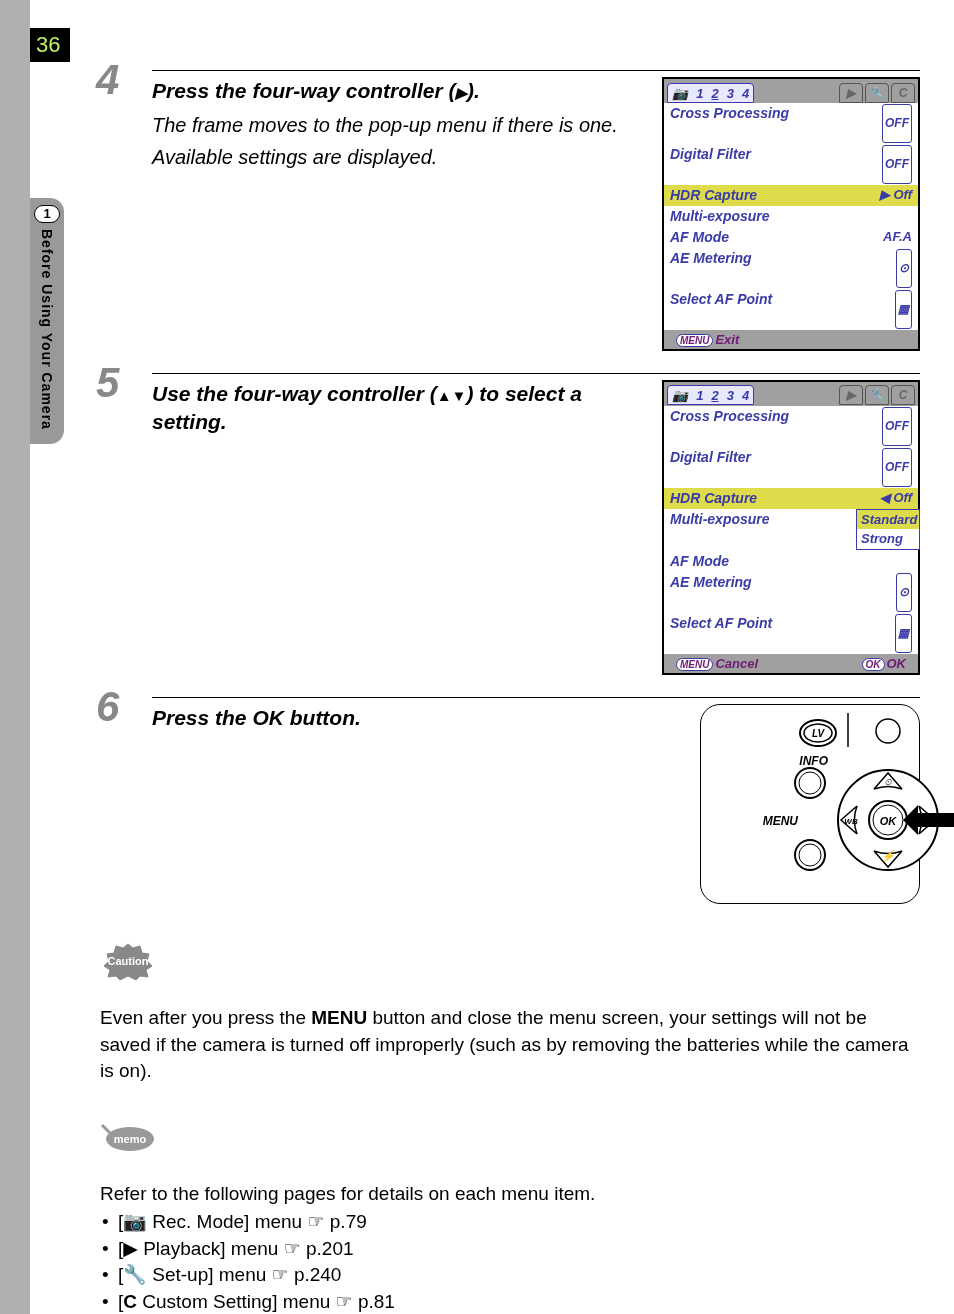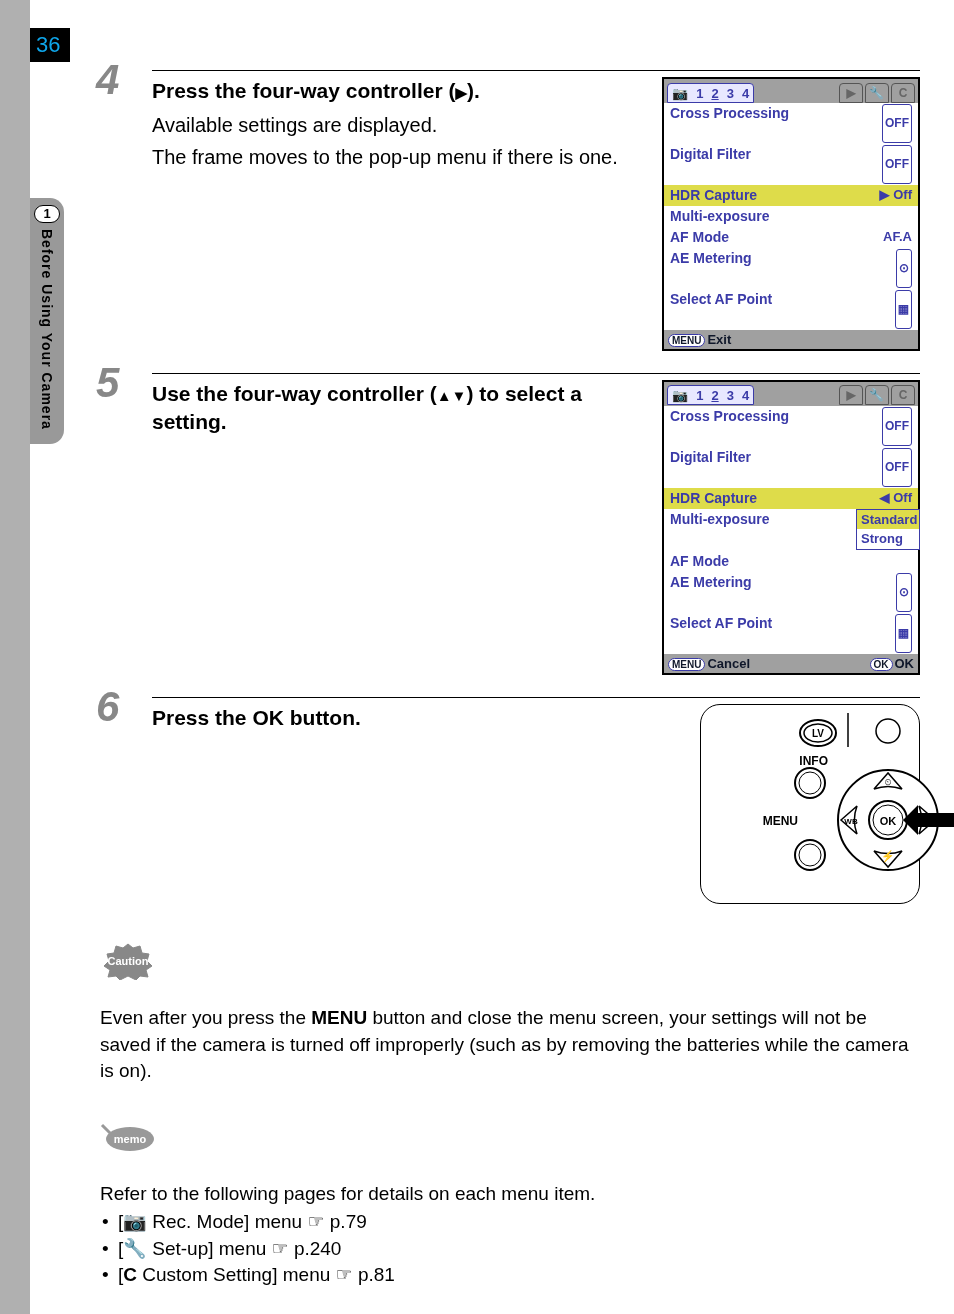--- a/index.html
+++ b/index.html
@@ -14,21 +14,21 @@
   .page-edge {
     position: absolute;
     left: 0; top: 0; bottom: 0;
     width: 30px;
     background: #b0b0b0;
   }
   .page-number {
     position: absolute;
     left: 30px; top: 28px;
     background: #000;
-    color: #0ea5e9;
+    color: #bef264;
     font-size: 22px;
     padding: 4px 10px 4px 6px;
     font-weight: normal;
   }
   .side-tab {
     position: absolute;
     left: 30px;
     top: 198px;
     width: 34px;
     background: #999;
@@ -78,20 +78,21 @@
     font-size: 42px;
     color: #888;
   }
   .step-body {
     margin-left: 52px;
     border-top: 1px solid #000;
     padding-top: 6px;
     min-height: 40px;
     display: flex;
     gap: 14px;
+    font-style: italic;
   }
   .step-text { flex: 1; }
   .step-title {
     font-size: 21px;
     font-weight: bold;
     margin-bottom: 6px;
     line-height: 1.35;
   }
   .step-desc, .step-desc p {
     font-size: 20px;
@@ -154,22 +155,22 @@
     margin-right: -2px;
     margin-top: -1px;
     width: 64px;
     border: 1.5px solid #3b3ba8;
     background: #fff;
   }
   .popup div { padding: 1px 4px; font-size: 13px; }
   .popup .phl { background: #dedc4a; }
   .menu-footer {
     background: #a0a0a0;
-    color: #0f172a;
-    padding: 2px 4px;
+    color: #701a75;
+    padding: 2px 12px;
     display: flex;
     justify-content: space-between;
     font-size: 13px;
   }
   .menu-footer .mbtn {
     display: inline-block;
     border: 1px solid #3b3ba8;
     border-radius: 8px;
     padding: 0 3px;
     font-size: 10px;
@@ -230,22 +231,22 @@
 <div class="content">
 
   <div class="step">
     <div class="step-num">4</div>
     <div class="step-body">
       <div class="step-text">
         <div class="step-title">
           <span>Press the four-way controller (</span><span class="tri">▶</span><span>).</span>
         </div>
         <div class="step-desc">
+          <p>The frame moves to the pop-up menu if there is one.</p>
           <p>Available settings are displayed.</p>
-          <p>The frame moves to the pop-up menu if there is one.</p>
         </div>
       </div>
       <div class="menu-box">
         <div class="menu-tabs">
           <div class="tab-grp active">
             <span>📷</span>
             <span>1</span>
             <span class="sel">2</span>
             <span>3</span>
             <span>4</span>
@@ -419,19 +420,20 @@
       <svg width="56" height="34" viewBox="0 0 56 34">
         <ellipse cx="30" cy="18" rx="24" ry="12" fill="#999"></ellipse>
         <path d="M 8 10 L 2 4 L 10 12" fill="#999" stroke="#999" stroke-width="3"></path>
         <text x="30" y="22" text-anchor="middle" font-size="11" fill="#fff" font-weight="bold">memo</text>
       </svg>
     </div>
     <div class="note-text">
       <div>Refer to the following pages for details on each menu item.</div>
       <ul>
         <li>[<span>📷</span><span> Rec. Mode] menu </span>☞ <span>p.79</span></li>
+        <li>[<span>▶</span><span> Playback] menu </span>☞ <span>p.201</span></li>
         <li>[<span>🔧</span><span> Set-up] menu </span>☞ <span>p.240</span></li>
         <li>[<b>C</b><span> Custom Setting] menu </span>☞ <span>p.81</span></li>
       </ul>
     </div>
   </div>
 
 </div>
 
 </body></html>

